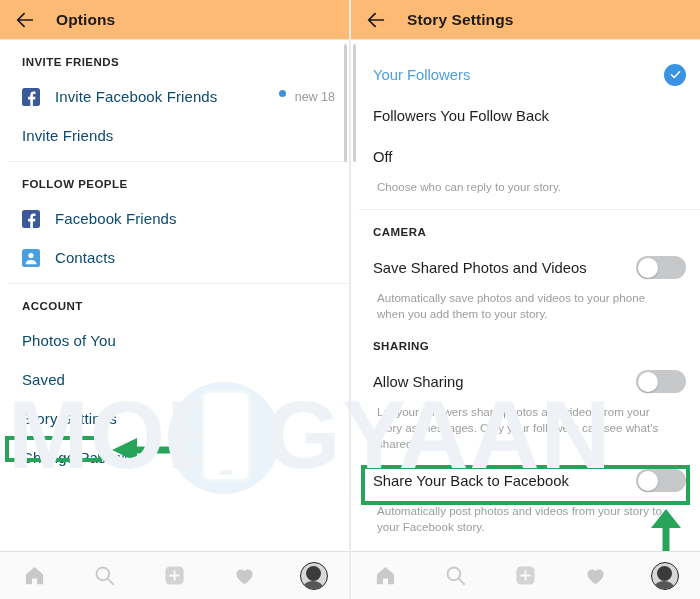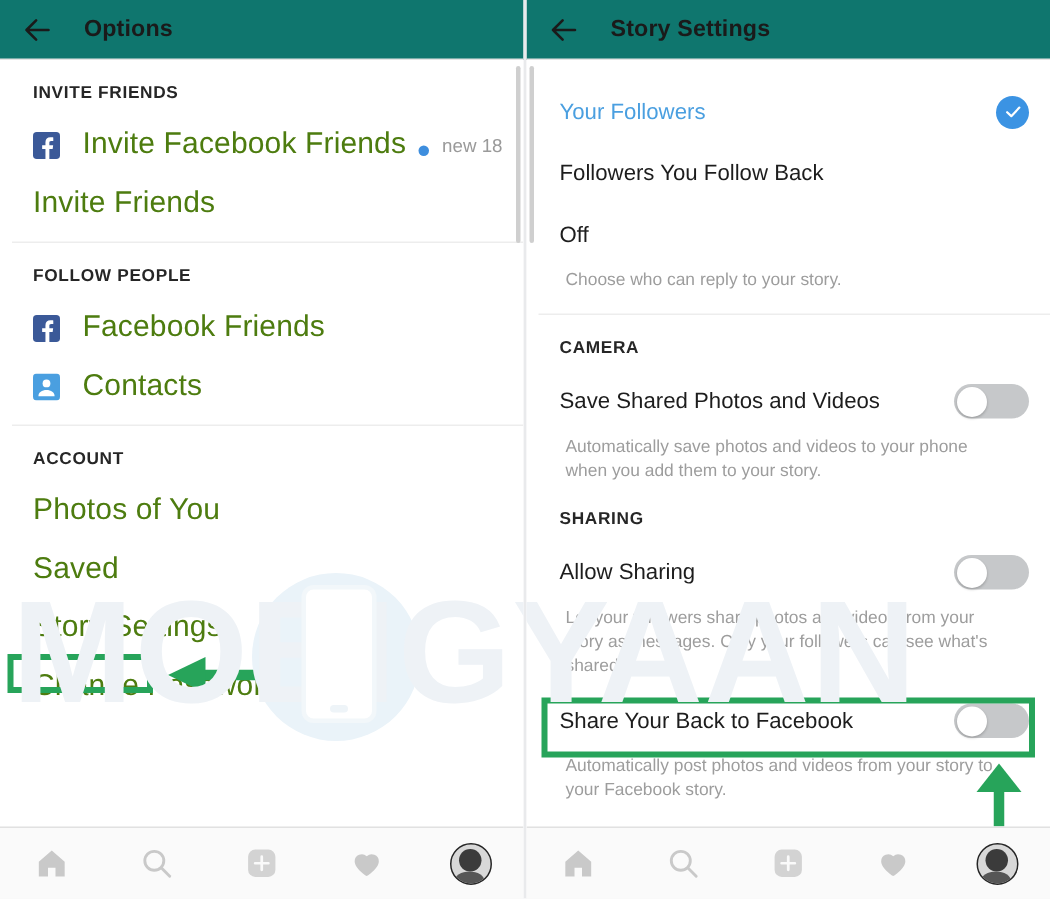--- a/index.html
+++ b/index.html
@@ -82,21 +82,21 @@
     height: 5px;
     border-radius: 3px;
     background: #eef4f8;
   }
 
   
   .hdr {
     position: relative;
     height: 39px;
     min-height: 39px;
-    background: #0f766e;
+    background: #fdba74;
     border-bottom: 1px solid #e4e4e4;
     display: flex;
     align-items: center;
     padding-left: 14px;
     z-index: 5;
   }
   .back-arrow {
     width: 22px;
     height: 22px;
     display: block;
@@ -140,29 +140,29 @@
     padding: 16px 14px 9px 14px;
   }
   .row {
     display: flex;
     align-items: center;
     padding: 0 14px;
     height: 39px;
     position: relative;
   }
   .row-label {
-    font-size: 20px;
-    color: #4d7c0f;
+    font-size: 15px;
+    color: #0c4a6e;
     letter-spacing: .1px;
   }
   .row-icon { flex: none; margin-right: 15px; display: block; }
   .row-right {
     margin-left: auto;
     display: flex;
-    align-items: flex-end;
+    align-items: flex-start;
   }
   .dot-blue {
     width: 7px;
     height: 7px;
     border-radius: 50%;
     background: #3e8ede;
     margin-right: 9px;
   }
   .badge-text {
     font-size: 12.5px;

